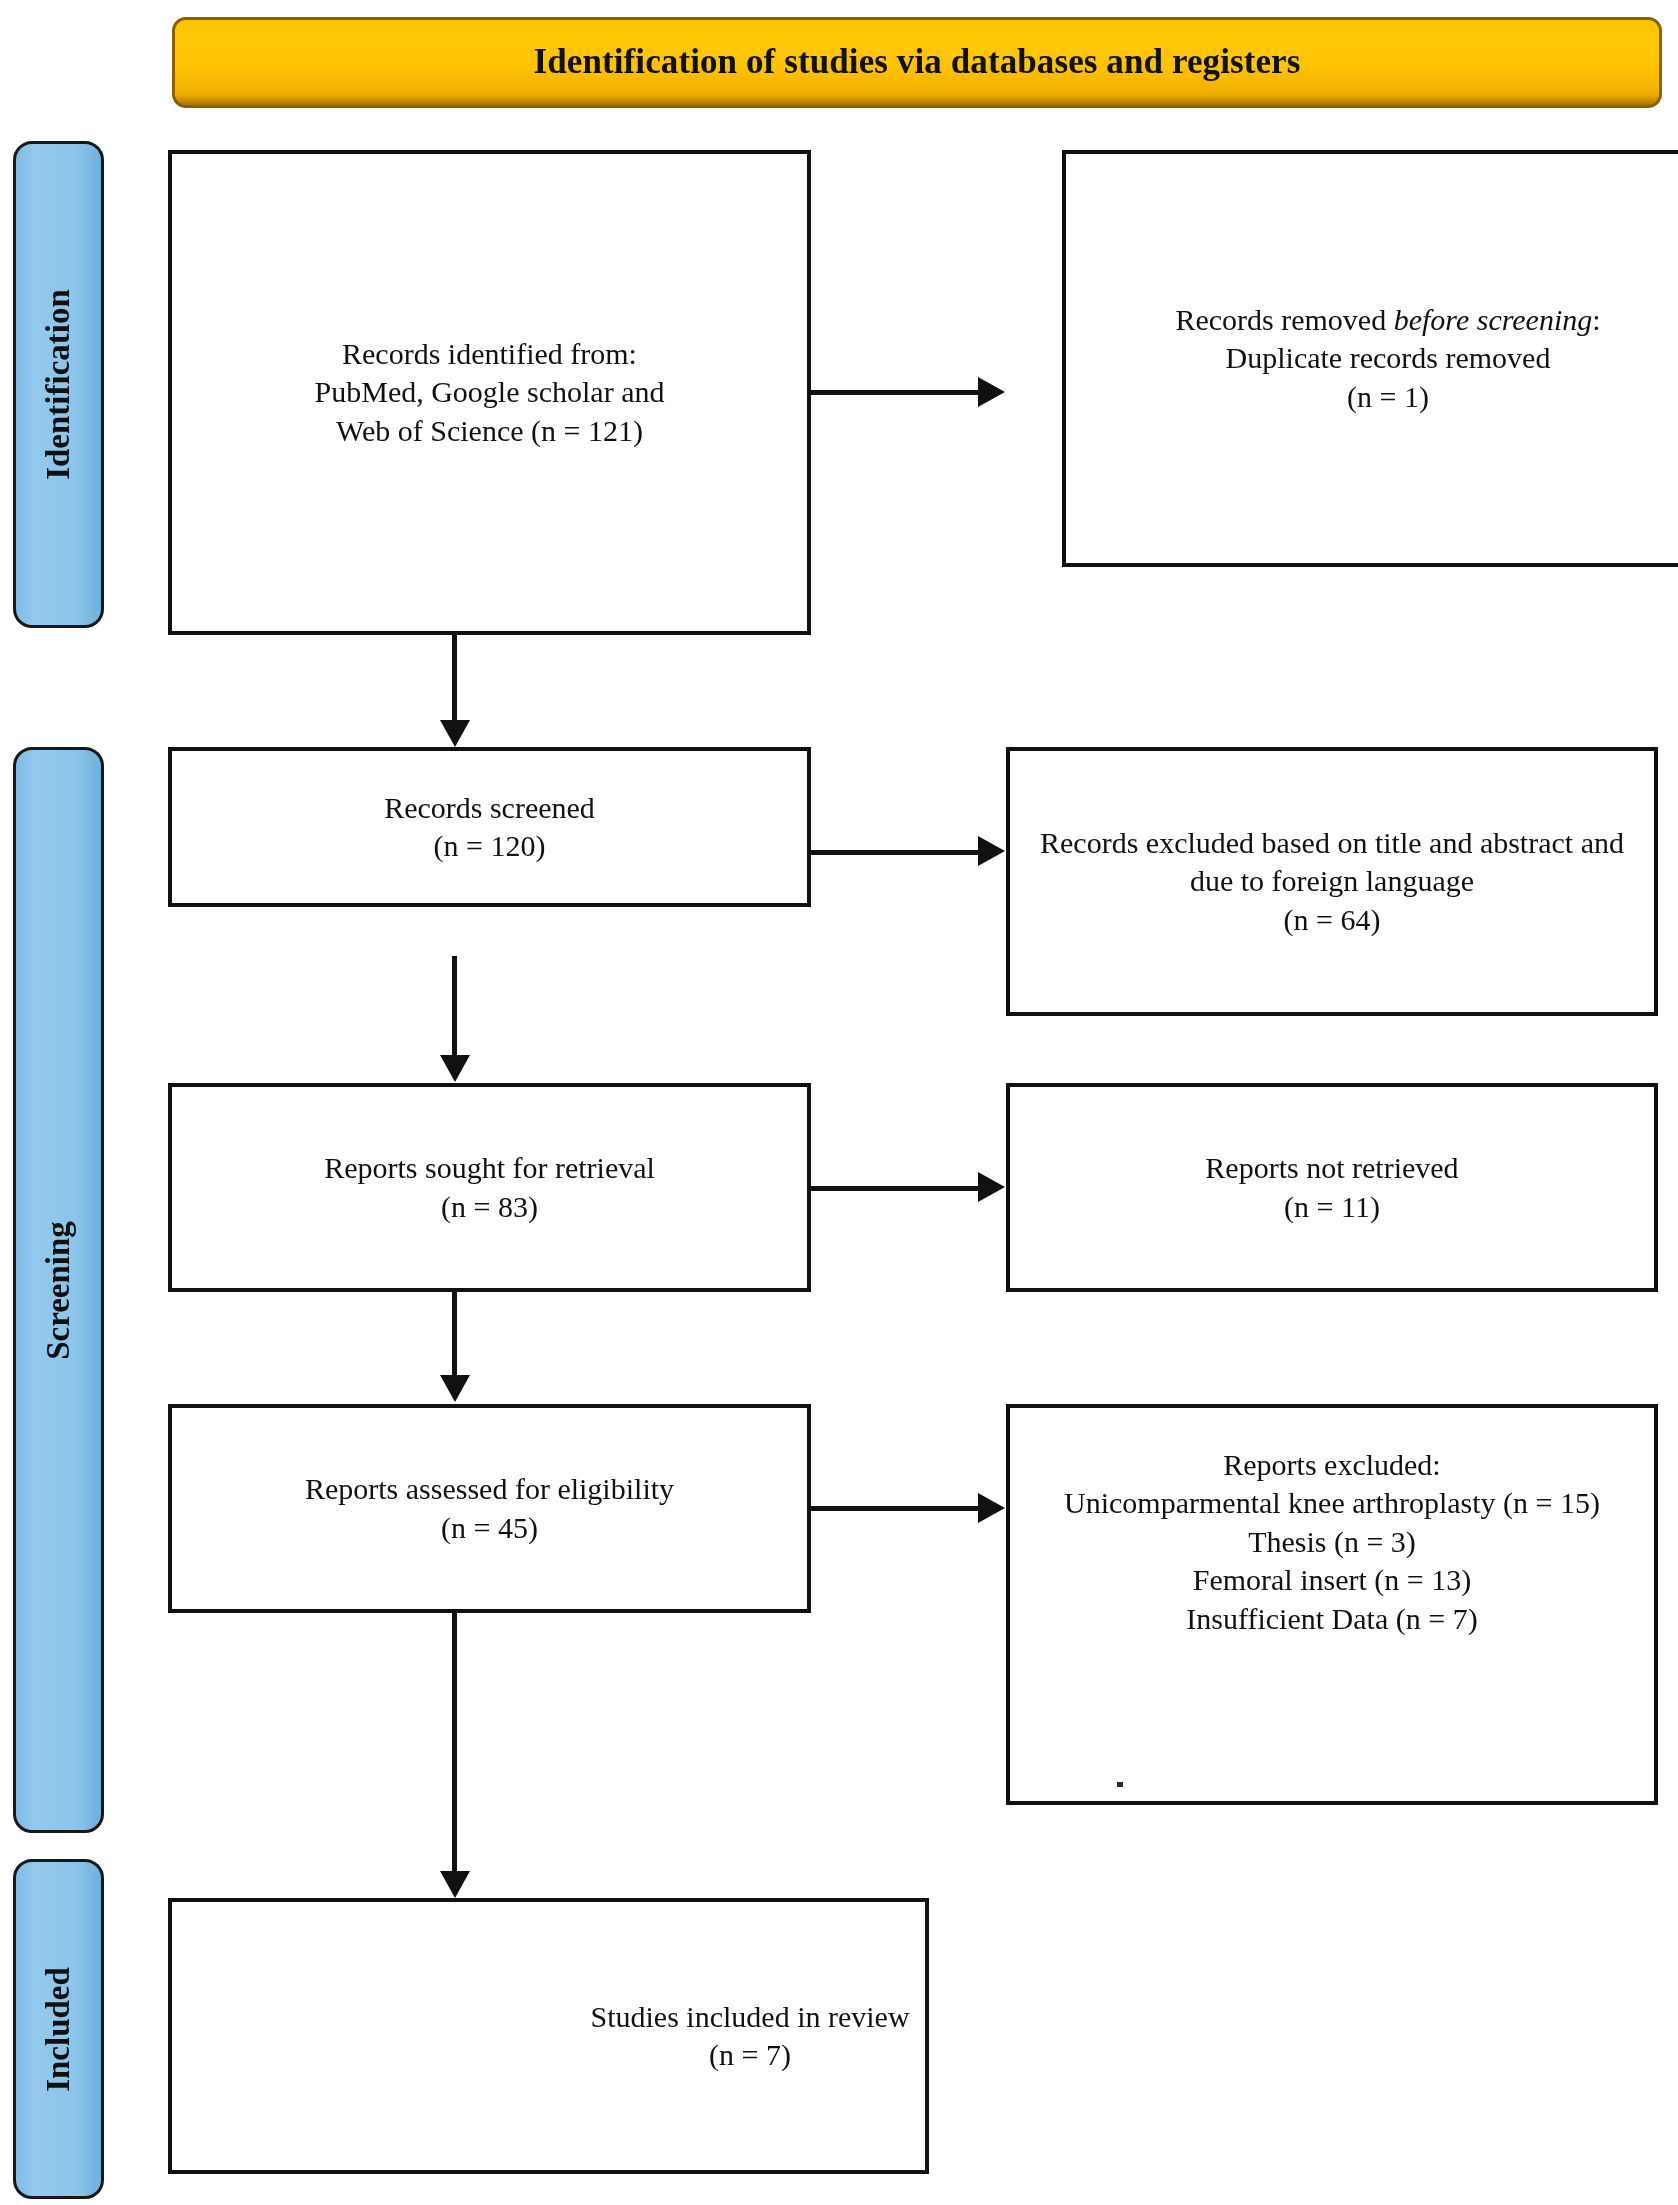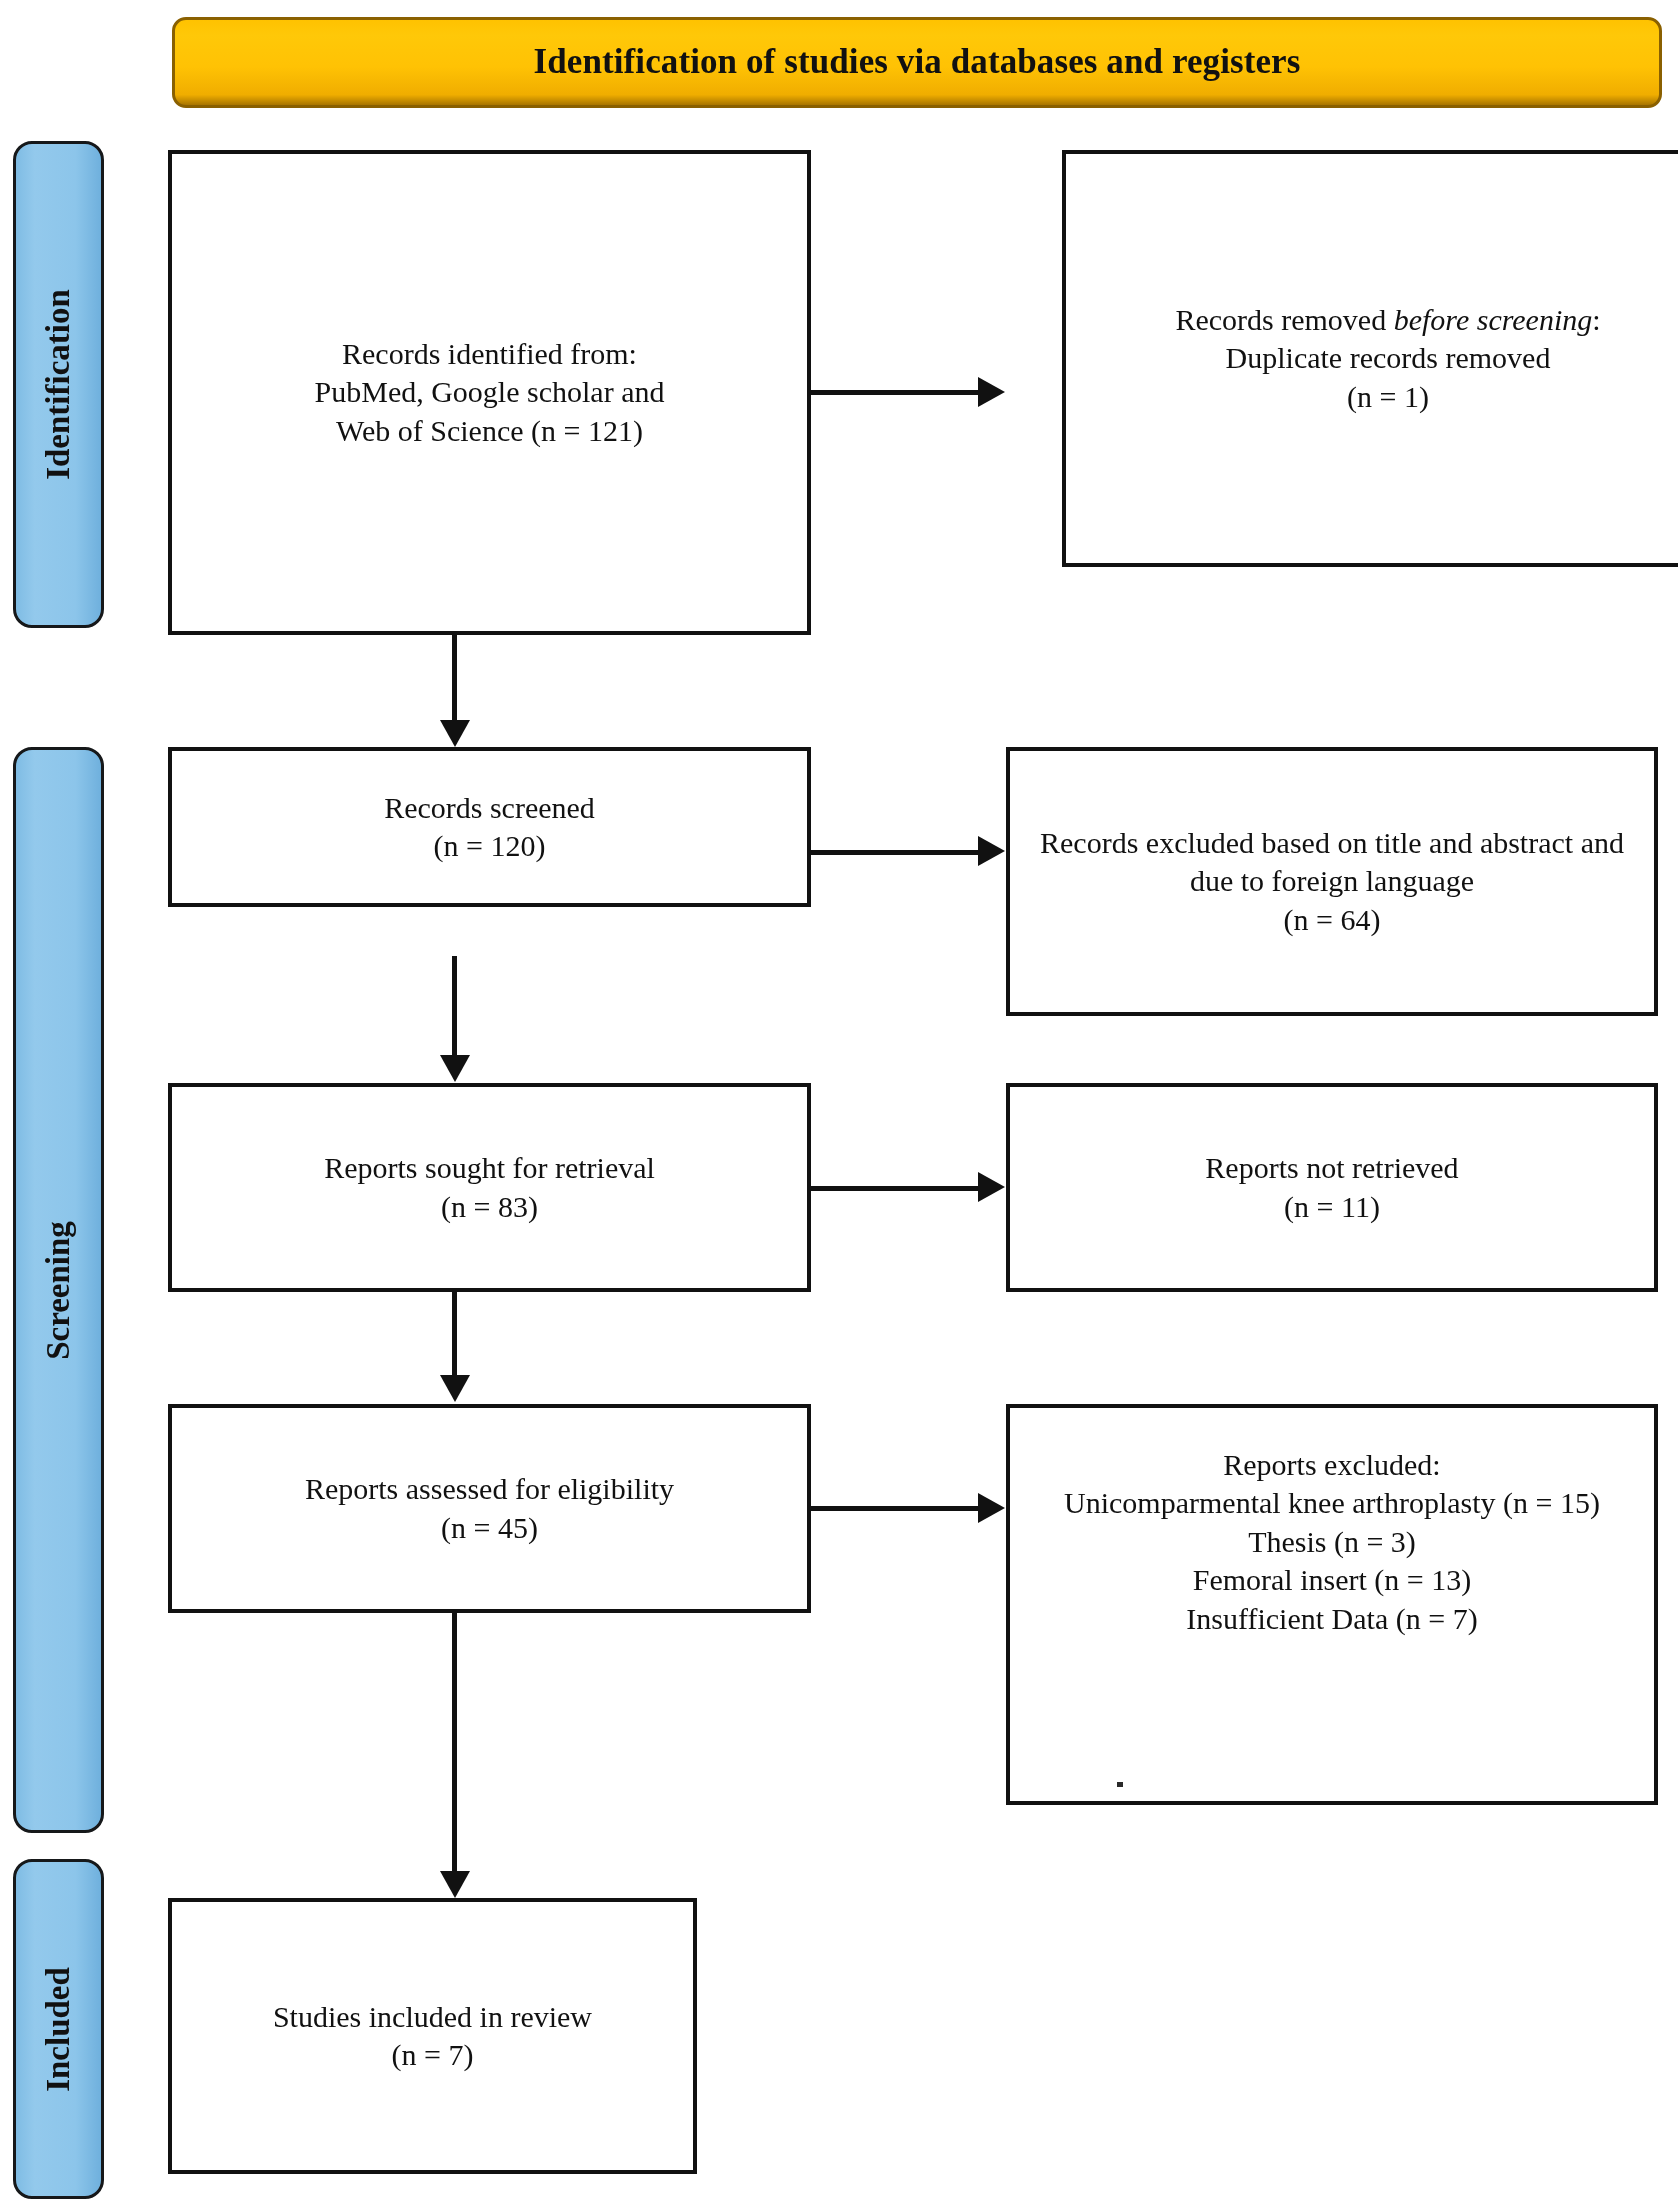--- a/index.html
+++ b/index.html
@@ -85,21 +85,21 @@
   }
   .flow-box .box-text b { font-weight: normal; }
   .flow-box .box-text i { font-style: italic; }
   .flow-box .box-text .n { }
 
   
   #box-identified        { left: 168px; top: 150px;  width: 643px; height: 485px; }
   #box-screened          { left: 168px; top: 747px; width: 643px; height: 160px; }
   #box-sought            { left: 168px; top: 1083px; width: 643px; height: 209px; }
   #box-assessed          { left: 168px; top: 1404px; width: 643px; height: 209px; }
-  #box-included          { left: 168px; top: 1898px; width: 529px; height: 276px; }
+  #box-included          { left: 168px; top: 1898px; width: 761px; height: 276px; justify-content: flex-end; }
 
   
   #box-removed           { left: 1062px; top: 150px;  width: 652px; height: 417px; }
   #box-excluded-records  { left: 1006px; top: 747px; width: 652px; height: 269px; }
   #box-not-retrieved     { left: 1006px; top: 1083px; width: 652px; height: 209px; }
   #box-reports-excluded  { left: 1006px; top: 1404px; width: 652px; height: 401px; }
   #box-reports-excluded  { align-items: flex-start; padding-top: 38px; }
 
   
   .conn {

